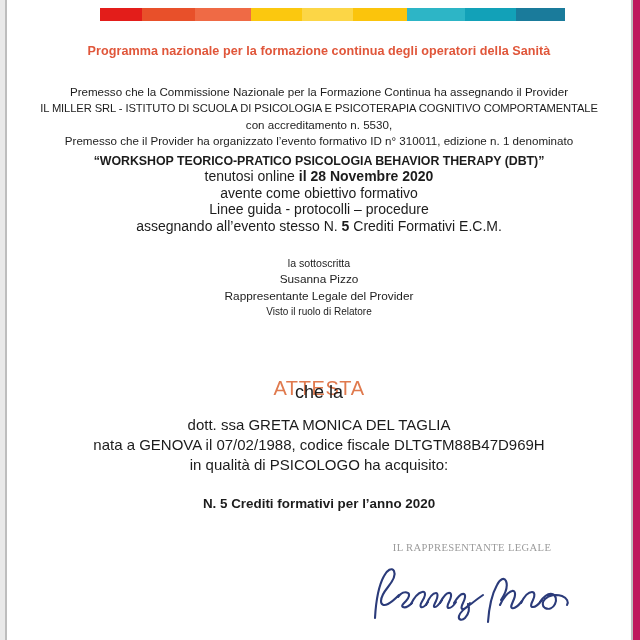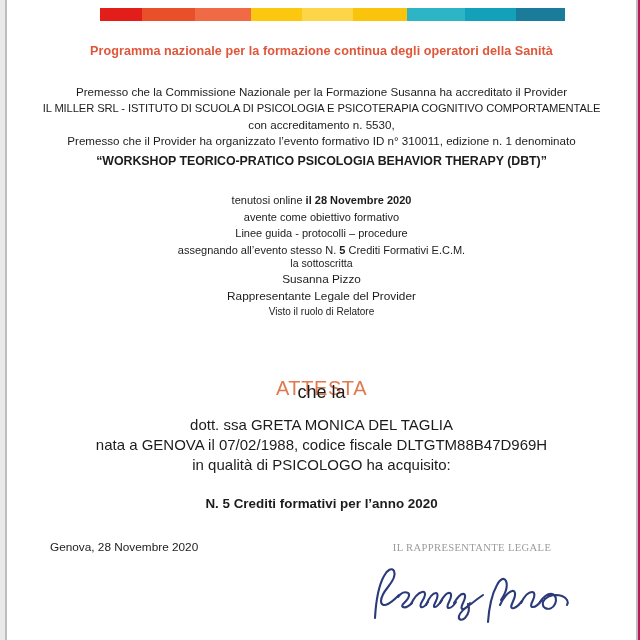--- a/index.html
+++ b/index.html
@@ -14,21 +14,21 @@
     overflow: hidden;
   }
 
   .page {
     position: relative;
     width: 640px;
     height: 640px;
     background: #ffffff;
     box-sizing: border-box;
     border-left: 5px solid #e9e9e9;
-    border-right: 2px solid #be185d;
+    border-right: 7px solid #be185d;
     overflow: hidden;
   }
   .page::before {
     content: "";
     position: absolute;
     left: 0; top: 0; bottom: 0;
     width: 2px;
     background: #bdbdbd;
   }
   .page::after {
@@ -92,22 +92,22 @@
   }
 
   .workshop-title {
     top: 154px;
     font-size: 12.4px;
     font-weight: bold;
     letter-spacing: -0.05px;
   }
 
   .event-lines {
-    top: 192px;
-    font-size: 11px;
+    top: 168px;
+    font-size: 14px;
     line-height: 16.6px;
   }
 
   .signer-block {
     top: 255px;
     font-size: 11.8px;
     line-height: 16.4px;
   }
   .signer-block .small {
     font-size: 10.6px;
@@ -186,21 +186,21 @@
         <div class="seg" style="background: rgb(252, 214, 70); width: 11%;"></div>
         <div class="seg" style="background: rgb(251, 196, 12); width: 11.5%;"></div>
         <div class="seg" style="background: rgb(45, 181, 198); width: 12.5%;"></div>
         <div class="seg" style="background: rgb(18, 161, 184); width: 11%;"></div>
         <div class="seg" style="background: rgb(26, 123, 155); width: 10.5%;"></div>
       </div>
 
     <div class="header-title" style="color: rgb(224, 86, 58);">Programma nazionale per la formazione continua degli operatori della Sanità</div>
 
     <div class="block premessa">
-      <div>Premesso che la Commissione Nazionale per la Formazione Susanna ha accreditato il Provider</div>
+      <div>Premesso che la Commissione Nazionale per la Formazione Continua ha assegnando il Provider</div>
       <div class="wide">IL MILLER SRL - ISTITUTO DI SCUOLA DI PSICOLOGIA E PSICOTERAPIA COGNITIVO COMPORTAMENTALE</div>
       <div>con accreditamento n. 5530,</div>
       <div>Premesso che il Provider ha organizzato l’evento formativo ID n° 310011, edizione n. 1 denominato</div>
     </div>
 
     <div class="block workshop-title">“WORKSHOP TEORICO-PRATICO PSICOLOGIA BEHAVIOR THERAPY (DBT)”</div>
 
     <div class="block event-lines">
       <div><span>tenutosi online </span><b>il 28 Novembre 2020</b></div>
       <div>avente come obiettivo formativo</div>
@@ -220,21 +220,20 @@
     <div class="block che-la">che la</div>
 
     <div class="block recipient">
       <div>dott. ssa GRETA MONICA DEL TAGLIA</div>
       <div>nata a GENOVA il 07/02/1988, codice fiscale DLTGTM88B47D969H</div>
       <div>in qualità di PSICOLOGO ha acquisito:</div>
     </div>
 
     <div class="block credits-line">N. 5 Crediti formativi per l’anno 2020</div>
 
-    <div class="footer-place">Genova, 28 Novembre 2020</div>
     <div class="footer-role">IL RAPPRESENTANTE LEGALE</div>
 
     <div class="signature">
       <svg viewBox="0 0 215 72" preserveAspectRatio="xMidYMid meet">
         <g fill="none" stroke="#2b3b7a" stroke-width="2.1" stroke-linecap="round" stroke-linejoin="round">
 
           <path d="M5 62 C6 44 9 29 14 20 C17 14 22 11 24 15 C26 19 22 26 18 31 C14 36 11 41 11 45 C11 49 14 50 18 48 C22 46 26 42 29 39"></path>
           <path d="M28 41 C31 37 35 35 38 37 C40 38 39 42 36 45 C33 48 31 50 33 51 C35 52 39 50 42 47"></path>
           <path d="M41 48 C44 42 48 37 52 36 C55 35 56 38 54 42 C52 46 49 49 51 51 C53 52 56 49 58 46"></path>
           <path d="M56 49 C59 42 63 37 66 37 C68 37 68 41 66 45 C64 49 63 51 65 51 C67 51 70 47 72 44"></path>

